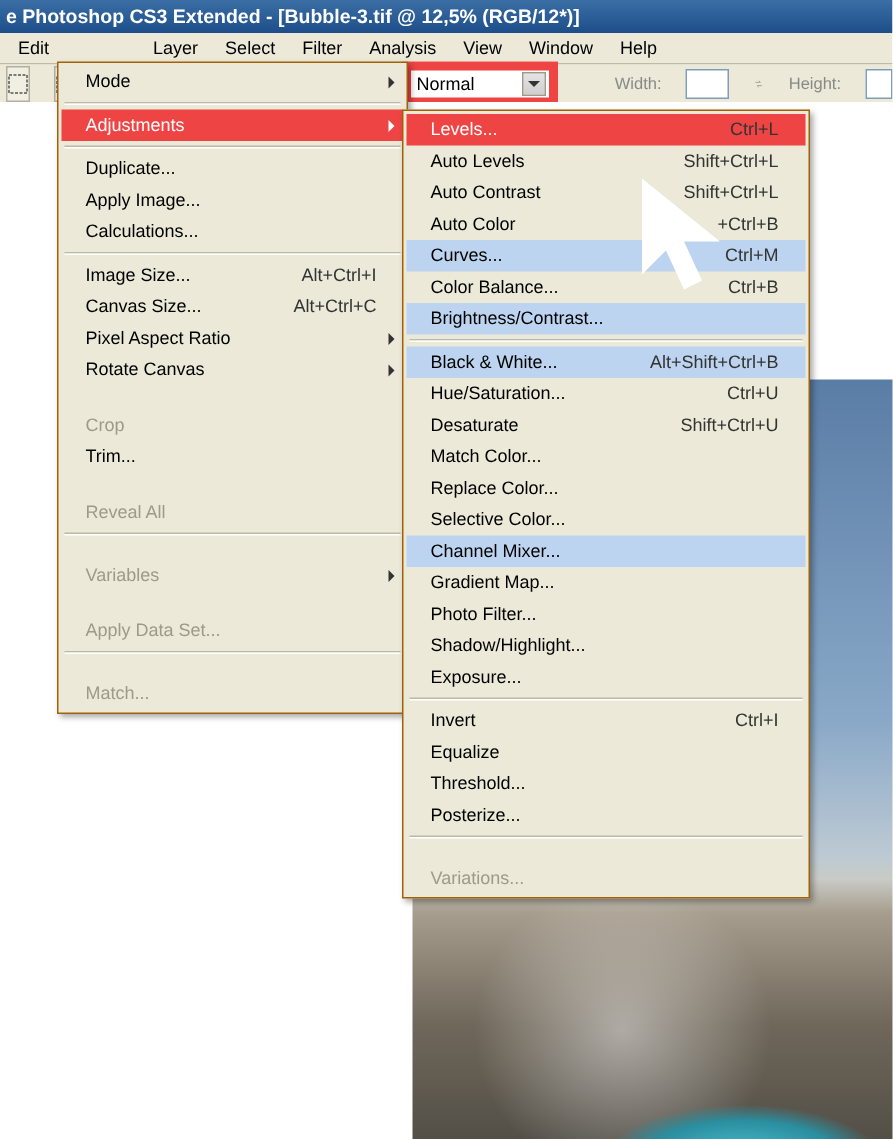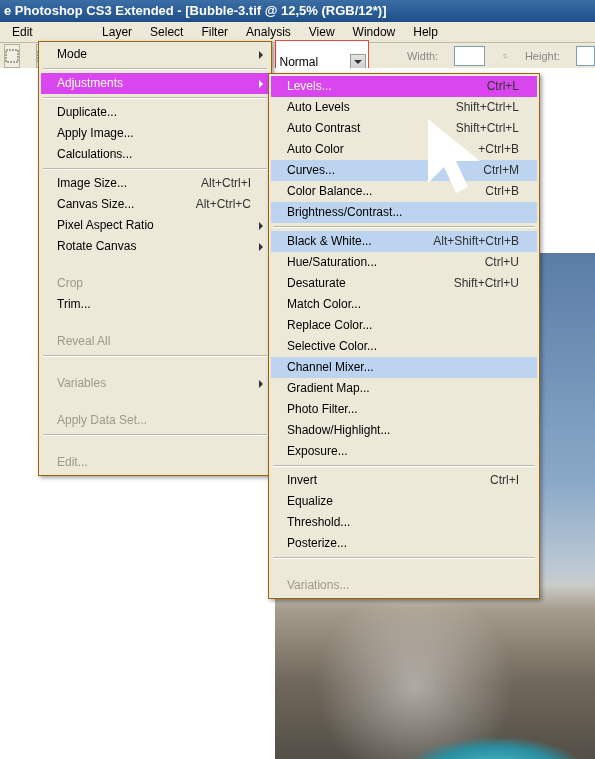--- a/index.html
+++ b/index.html
@@ -62,25 +62,25 @@
   }
   .toolbar .vsep {
     width:1px; height:22px; background:#c0bba8; margin:0 2px;
   }
   .field-label {
     color: #888;
     font-size: 11px;
   }
   .dropdown {
     height: 18px;
-    border: 1px solid #ef4444;
+    border: 6px solid #ef4444;
     background:#fff;
     display:flex;
     align-items:center;
-    padding:12px 2px 0 4px;
+    padding:0 2px 0 4px;
     gap:4px;
   }
   .dropdown .arrow {
     width:14px; height:14px;
     background: linear-gradient(#e4e4e4,#cfcfcf);
     border:1px solid #9e9a8a;
     position:relative;
   }
   .dropdown .arrow:after{
     content:"";
@@ -145,21 +145,21 @@
   .menu-panel .row .shortcut { margin-left:30px; color:#333; }
   .menu-panel .row.disabled { color:#9e9a8a;margin-top:16px; }
   .menu-panel .row.submenu:after {
     content:"";
     position:absolute; right:6px; top:50%; margin-top:-4px;
     border-top:4px solid transparent;
     border-bottom:4px solid transparent;
     border-left:4px solid #333;
   }
   .menu-panel .row.active-blue {
-    background:#d946ef; color:#fff;
+    background:#ef4444; color:#fff;
   }
   .menu-panel .row.active-blue:after{
     border-left-color:#fff;
   }
   .menu-panel .row.hover-blue {
     background:#bcd4ef;
   }
   #image-menu {
     left:38px; top:41px; width:228px;
   }
@@ -271,21 +271,21 @@
     </div>
     <div class="row sep"></div>
     <div class="row submenu disabled">
       <span class="label">Variables</span>
     </div>
     <div class="row disabled">
       <span class="label">Apply Data Set...</span>
     </div>
     <div class="row sep"></div>
     <div class="row disabled">
-      <span class="label">Edit...</span>
+      <span class="label">Match...</span>
     </div>
   </div>
 
 <div id="adjustments-menu" class="menu-panel">
     <div class="row active-blue">
       <span class="label">Levels...</span>
       <span class="shortcut">Ctrl+L</span>
     </div>
     <div class="row">
       <span class="label">Auto Levels</span>

